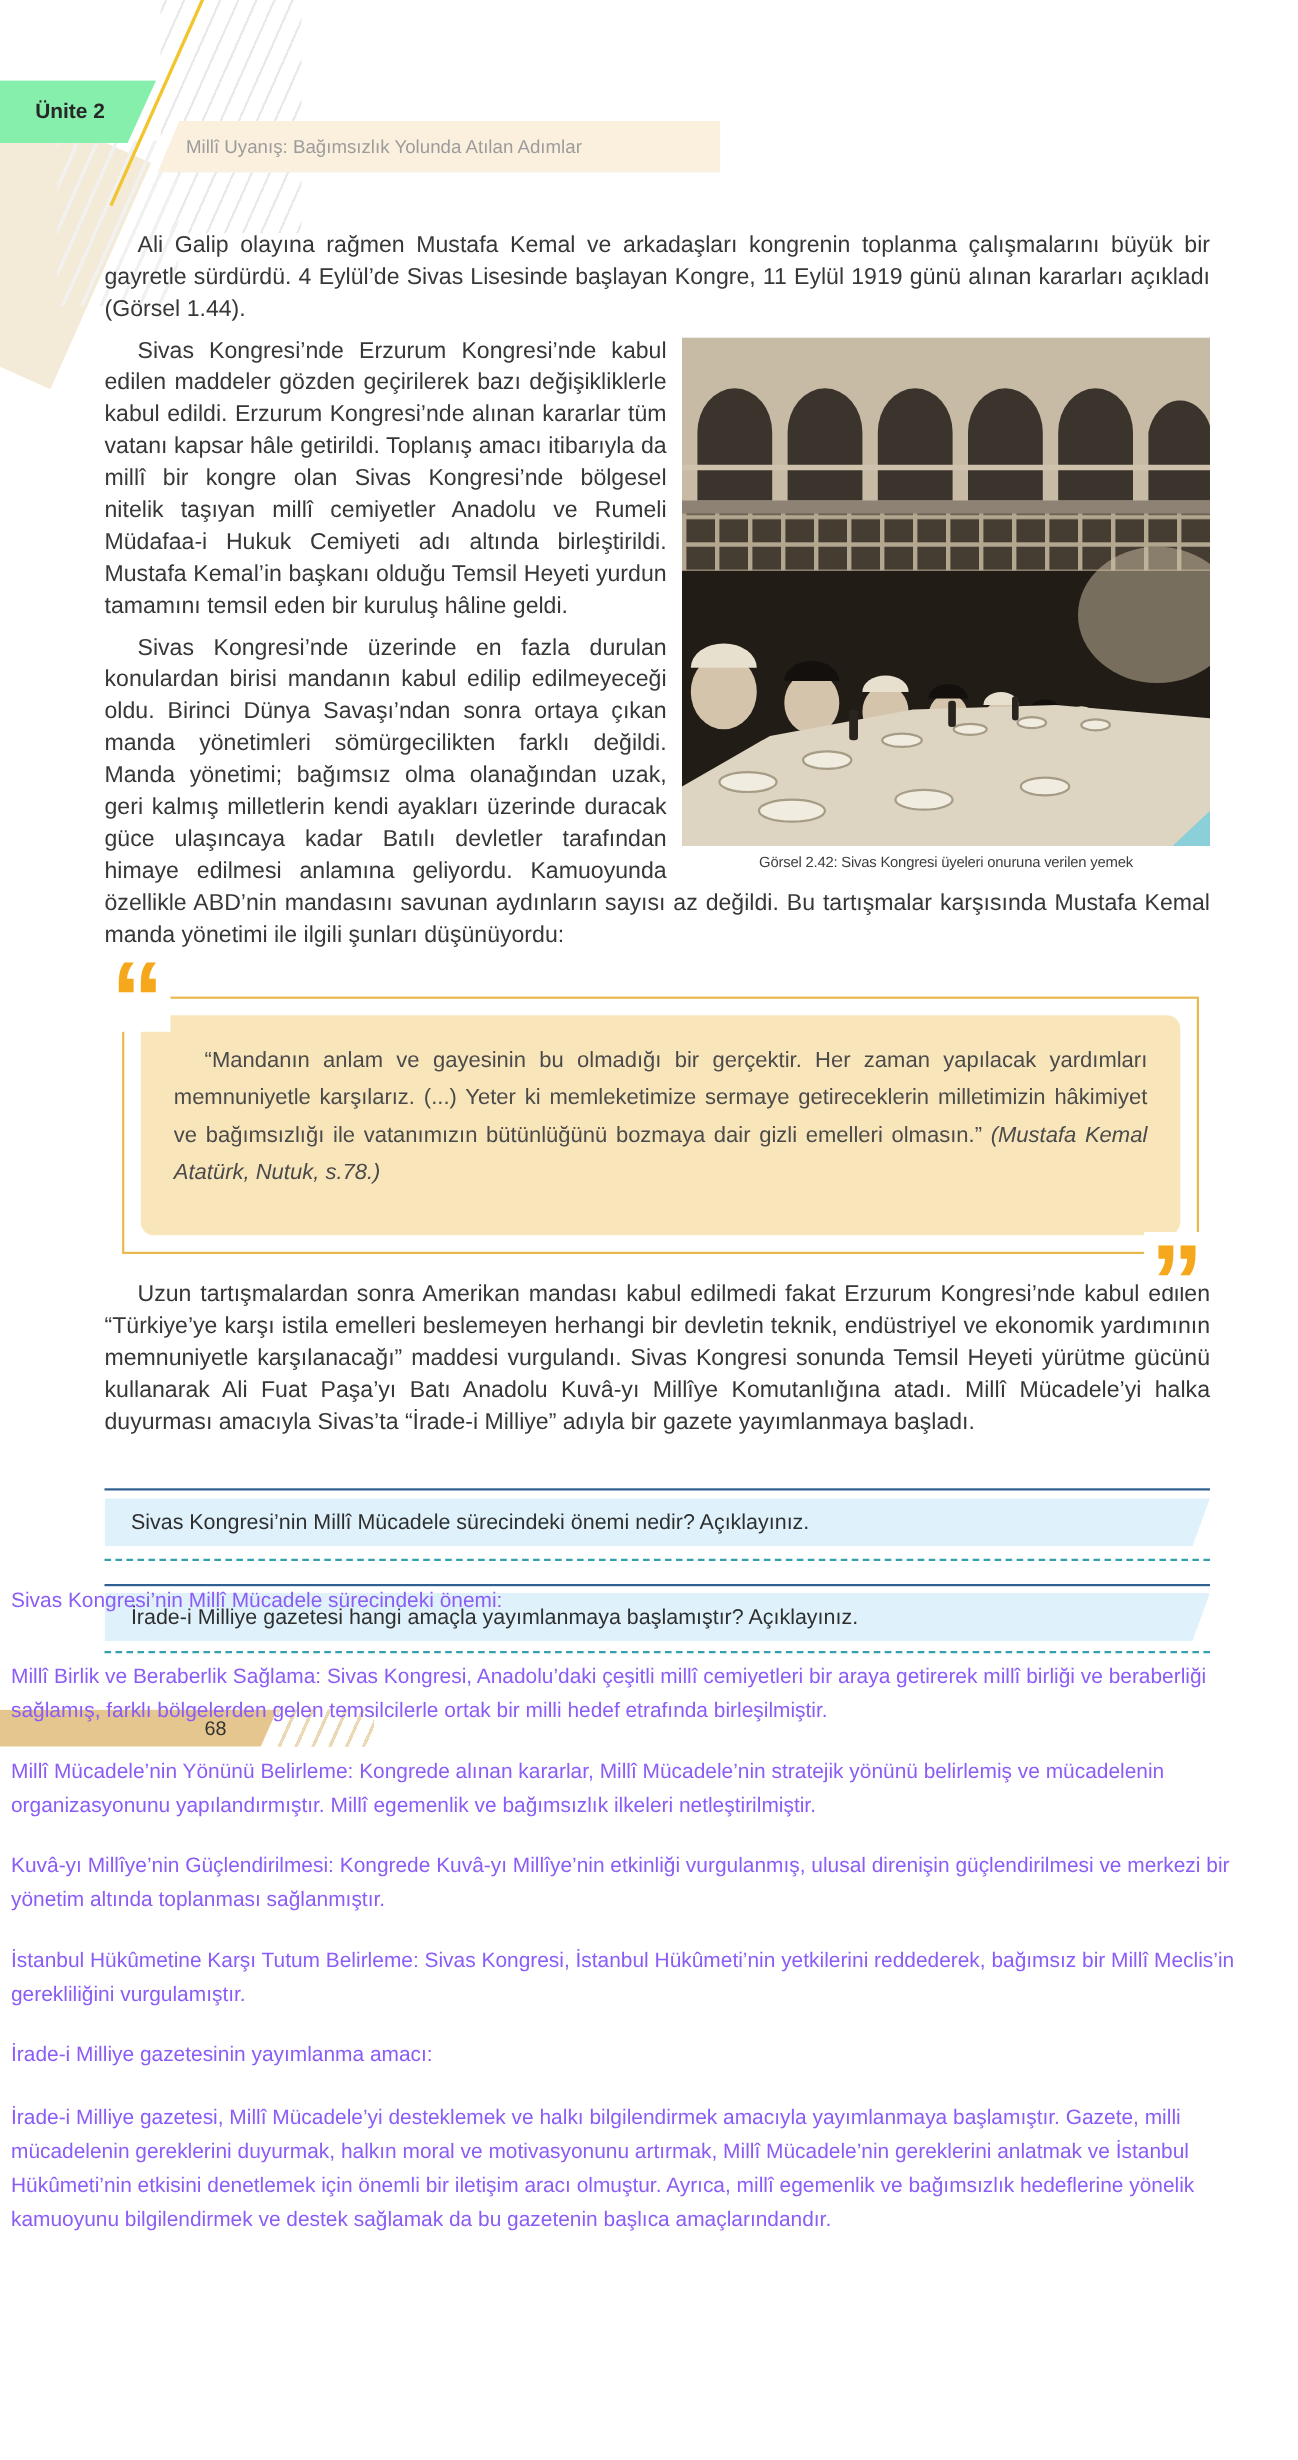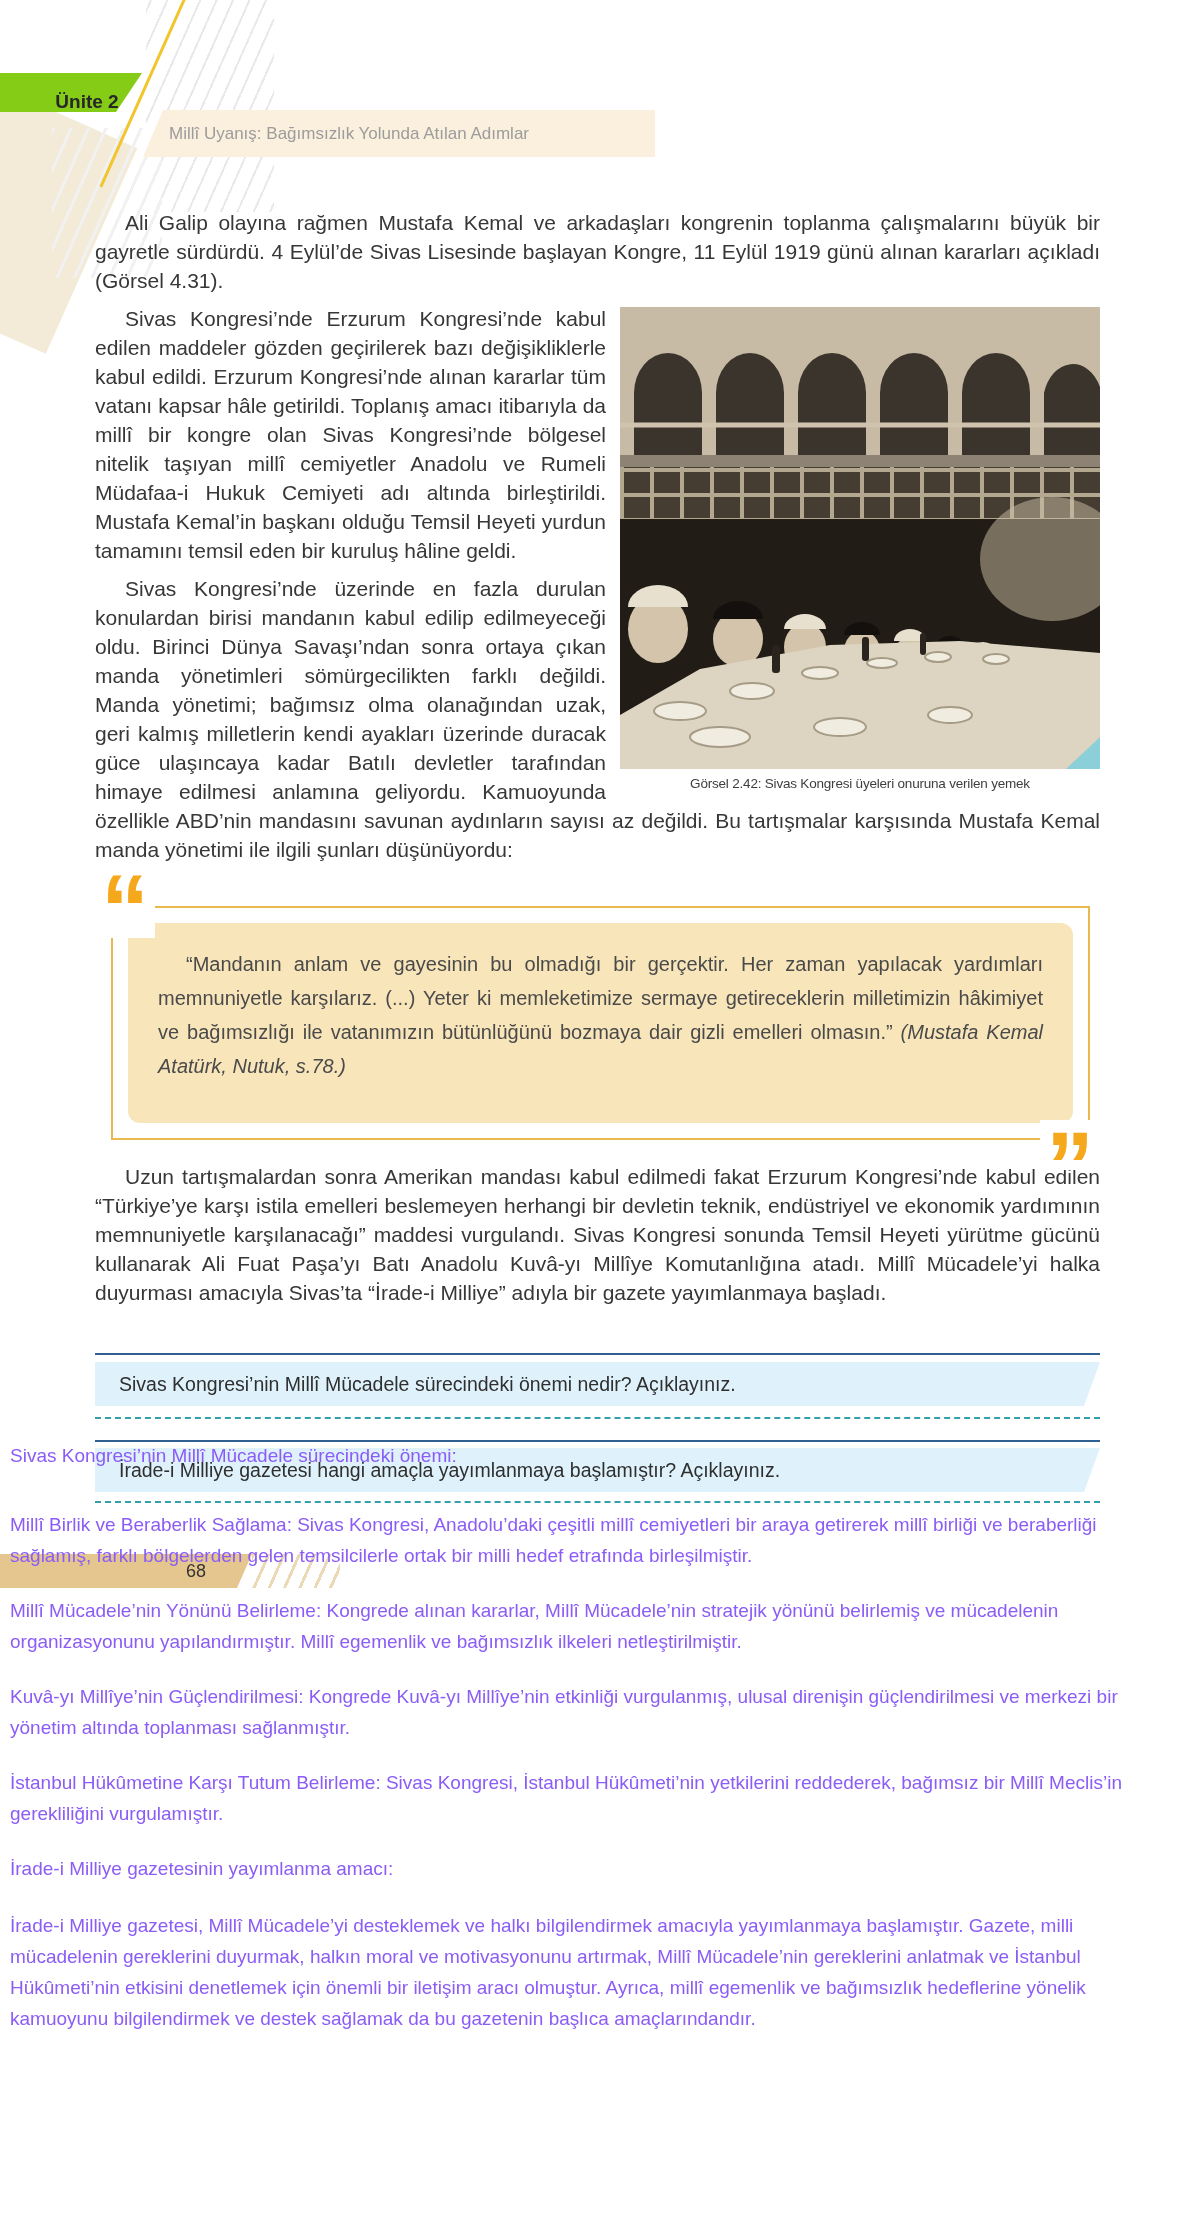--- a/index.html
+++ b/index.html
@@ -10,22 +10,22 @@
   
   .stripes-top { position:absolute; left:146px; top:-28px; width:128px; height:240px;
     background:repeating-linear-gradient(114deg,#e9e9e9 0 2px,transparent 2px 15px); z-index:0; }
   .yellow-line { position:absolute; left:142px; top:-14px; width:3px; height:210px;
     background:#f2c52e; transform:rotate(24deg); z-index:2; }
   .wedge { position:absolute; left:-52px; top:108px; width:150px; height:225px;
     background:#f3ead7; transform:rotate(24deg); z-index:0; }
   .wedge-stripes { position:absolute; left:52px; top:128px; width:110px; height:150px;
     background:repeating-linear-gradient(114deg,#f1f1f1 0 3px,transparent 3px 16px); z-index:0; }
 
-  .unite-box { position:absolute; left:0; top:73px; width:142px; height:39px; background:#84cc16;
-    clip-path:polygon(0 0,100% 0,calc(100% - 26px) 100%,0 100%); z-index:3;text-align:center; }
+  .unite-box { position:absolute; left:0; top:73px; width:142px; height:57px; background:#86efac;
+    clip-path:polygon(0 0,100% 0,calc(100% - 26px) 100%,0 100%); z-index:3; }
   .unite-box span { display:block; line-height:57px; padding-left:32px; font-size:19px;
     font-weight:bold; color:#272727; }
 
   .title-strip { position:absolute; left:139px; top:110px; width:516px; height:47px; background:#faf0dd;
     clip-path:polygon(24px 0,100% 0,100% 100%,4px 100%); z-index:1; }
   .title-strip span { display:block; line-height:47px; padding-left:30px; font-size:17px; color:#9c9c9c; }
 
   
   .article { position:absolute; left:95px; top:208px; width:1005px; font-size:21px; line-height:29px;
     color:#373737; text-align:justify; z-index:2; }
@@ -79,21 +79,21 @@
   <div class="yellow-line"></div>
 
   <div class="unite-box">
     <span>Ünite 2</span>
   </div>
   <div class="title-strip">
     <span>Millî Uyanış: Bağımsızlık Yolunda Atılan Adımlar</span>
   </div>
 
   <div class="article">
-    <p>Ali Galip olayına rağmen Mustafa Kemal ve arkadaşları kongrenin toplanma çalışmalarını büyük bir gayretle sürdürdü. 4 Eylül’de Sivas Lisesinde başlayan Kongre, 11 Eylül 1919 günü alınan kararları açıkladı (Görsel 4.31).</p>
+    <p>Ali Galip olayına rağmen Mustafa Kemal ve arkadaşları kongrenin toplanma çalışmalarını büyük bir gayretle sürdürdü. 4 Eylül’de Sivas Lisesinde başlayan Kongre, 11 Eylül 1919 günü alınan kararları açıkladı (Görsel 1.44).</p>
 
     <figure class="photo-fig">
       <svg viewBox="0 0 480 462" width="480" height="462" role="img">
         <defs>
           <pattern id="lat" width="30" height="25" patternUnits="userSpaceOnUse">
             <rect width="30" height="25" fill="#453c32"></rect>
             <rect width="4" height="25" fill="#b3a790"></rect>
             <rect width="30" height="4" y="11" fill="#b3a790"></rect>
           </pattern>
         </defs>

